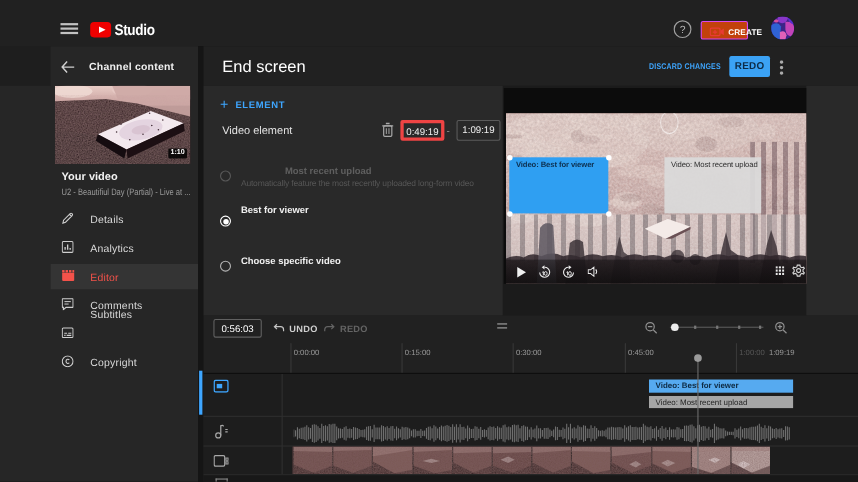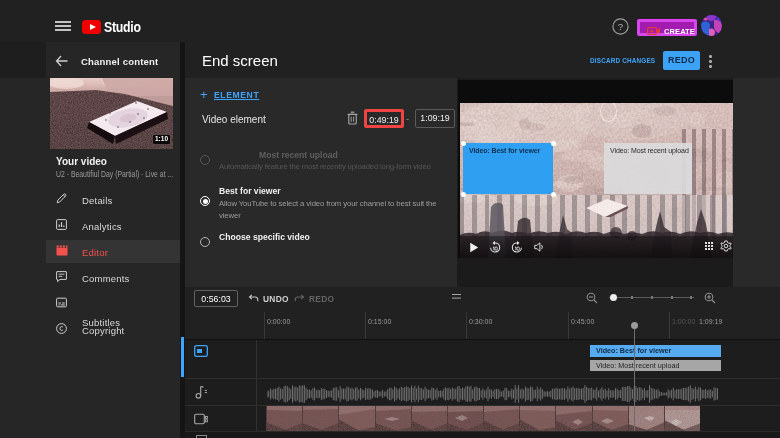--- a/index.html
+++ b/index.html
@@ -20,21 +20,21 @@
     <div class="abs" style="left:82px;top:20px;width:19px;height:14px;background:#f00000;border-radius:3.5px;"></div>
     <div class="abs" style="left:89.5px;top:23.5px;width:0;height:0;border-left:6px solid #fff;border-top:3.5px solid transparent;border-bottom:3.5px solid transparent;"></div>
     <div class="abs" style="left:104px;top:19px;font-size:14px;font-weight:bold;color:#fff;letter-spacing:-0.3px;transform:scaleX(0.88);transform-origin:left center;">Studio</div>
 
 
     <svg class="abs" style="left:612px;top:18px;" width="17" height="17" viewBox="0 0 17 17">
         <circle cx="8.5" cy="8.5" r="7.6" fill="none" stroke="#a0a0a0" stroke-width="1.1"></circle>
         <text x="8.5" y="12" text-anchor="middle" font-size="9.5" fill="#b5b5b5" font-family="Liberation Sans">?</text>
       </svg>
 
-    <div class="abs" style="left:637px;top:19px;width:60px;height:17px;border:3px solid #d946ef;background:#a21caf;border-radius:2px;">
+    <div class="abs" style="left:637px;top:19px;width:43px;height:17px;border:1px solid #d946ef;background:#c2410c;border-radius:2px;">
       <svg class="abs" style="left:7px;top:3.5px;" width="14" height="10" viewBox="0 0 14 10">
         <rect x="0.6" y="1.6" width="9" height="6.8" rx="1.4" fill="none" stroke="#e83b35" stroke-width="1.2"></rect>
         <path d="M10 4 L13 2 L13 8 L10 6 Z" fill="#e83b35"></path>
         <line x1="5" y1="3.2" x2="5" y2="7.2" stroke="#e83b35" stroke-width="1.1"></line>
         <line x1="3" y1="5.2" x2="7" y2="5.2" stroke="#e83b35" stroke-width="1.1"></line>
       </svg>
       <div class="abs" style="left:24px;top:5px;font-size:7.5px;font-weight:bold;color:#fff;letter-spacing:0.1px;">CREATE</div>
     </div>
 
     <div class="abs" style="left:701px;top:15px;width:21px;height:21px;border-radius:50%;overflow:hidden;background:#342078;">
@@ -136,59 +136,58 @@
 
       <svg class="abs" style="left:56px;top:281px;" width="11" height="11" viewBox="0 0 11 11">
           <circle cx="5.5" cy="5.5" r="4.9" fill="none" stroke="#cfcfcf" stroke-width="1"></circle>
           <path d="M7 4.2 Q6.4 3.4 5.4 3.6 Q4 3.9 4 5.5 Q4 7.1 5.4 7.4 Q6.4 7.6 7 6.8" fill="none" stroke="#cfcfcf" stroke-width="1"></path>
         </svg>
     </div>
     <div class="abs" style="left:82px;top:153px;font-size:9.5px;color:#dadada;letter-spacing:0.2px;">Details</div>
     <div class="abs" style="left:82px;top:179px;font-size:9.5px;color:#dadada;letter-spacing:0.2px;">Analytics</div>
     <div class="abs" style="left:82px;top:205px;font-size:9.5px;color:#f4524a;letter-spacing:0.2px;">Editor</div>
     <div class="abs" style="left:82px;top:231px;font-size:9.5px;color:#dadada;letter-spacing:0.2px;text-align:center;">Comments</div>
-    <div class="abs" style="left:82px;top:275px;font-size:9.5px;color:#dadada;letter-spacing:0.2px;">Subtitles</div>
+    <div class="abs" style="left:82px;top:239px;font-size:9.5px;color:#dadada;letter-spacing:0.2px;">Subtitles</div>
     <div class="abs" style="left:82px;top:283px;font-size:9.5px;color:#dadada;letter-spacing:0.2px;">Copyright</div>
   </div>
 
   <div class="abs" style="left:180px;top:42px;width:5px;height:396px;background:#151515;"></div>
   <div class="abs" style="left:181px;top:337px;width:3px;height:40px;background:#3ea6ff;"></div>
 
   <div class="abs" style="left:185px;top:42px;width:595px;height:36px;background:#212121;">
     <div class="abs" style="left:17px;top:10px;font-size:15px;font-weight:500;color:#fff;">End screen</div>
     <div class="abs" style="left:405px;top:13.5px;font-size:7.6px;font-weight:bold;color:#3ea6ff;letter-spacing:0.2px;transform:scaleX(0.84);transform-origin:left center;">DISCARD CHANGES</div>
     <div class="abs" style="left:478px;top:9px;width:37px;height:19px;background:#3ba2f5;border-radius:2px;color:#0d2b47;font-size:9px;font-weight:bold;text-align:center;line-height:19px;letter-spacing:0.3px;">REDO</div>
     <div class="abs" style="left:524px;top:13px;width:2.6px;height:2.6px;border-radius:50%;background:#ababab;box-shadow:0 5px 0 #ababab, 0 10px 0 #ababab;"></div>
   </div>
 
   <div class="abs" style="left:185px;top:78px;width:595px;height:209px;background:#292929;">
 
     <div class="abs" style="left:15px;top:9px;font-size:13px;color:#3ea6ff;font-weight:400;">+</div>
-    <div class="abs" style="left:29px;top:12px;font-size:8.6px;font-weight:bold;color:#3ea6ff;letter-spacing:0.6px;text-decoration:underline;">ELEMENT</div>
+    <div class="abs" style="left:29px;top:12px;font-size:8.6px;font-weight:bold;color:#3ea6ff;letter-spacing:0.6px;">ELEMENT</div>
 
     <div class="abs" style="left:17px;top:36px;font-size:10px;color:#e4e4e4;">Video element</div>
     <svg class="abs" style="left:162px;top:33px;" width="11" height="14" viewBox="0 0 11 14">
       <rect x="1.8" y="3.4" width="7.4" height="9.6" rx="1" fill="none" stroke="#a8a8a8" stroke-width="1.1"></rect>
       <line x1="0.5" y1="3.4" x2="10.5" y2="3.4" stroke="#a8a8a8" stroke-width="1.1"></line>
       <line x1="3.8" y1="1.2" x2="7.2" y2="1.2" stroke="#a8a8a8" stroke-width="1.3"></line>
       <line x1="4.2" y1="5.6" x2="4.2" y2="10.8" stroke="#a8a8a8" stroke-width="0.9"></line>
       <line x1="6.6" y1="5.6" x2="6.6" y2="10.8" stroke="#a8a8a8" stroke-width="0.9"></line>
     </svg>
     <div class="abs" style="left:179px;top:31px;width:40px;height:19px;border:3px solid #ef4444;border-radius:2px;color:#f0f0f0;font-size:8.8px;text-align:center;line-height:17px;">0:49:19</div>
     <div class="abs" style="left:221px;top:36px;font-size:9px;color:#9a9a9a;">-</div>
     <div class="abs" style="left:230px;top:31px;width:40px;height:19px;border:1px solid #5b5b5b;border-radius:2px;color:#f0f0f0;font-size:8.8px;text-align:center;line-height:17px;">1:09:19</div>
 
     <div class="abs" style="left:15px;top:77px;width:10px;height:10px;border:1.4px solid #585858;border-radius:50%;"></div>
     <div class="abs" style="left:34px;top:72px;font-size:8.6px;font-weight:bold;color:#5f5f5f;margin-left:40px;">Most recent upload</div>
     <div class="abs" style="left:34px;top:84px;font-size:7.7px;letter-spacing:-0.15px;color:#565656;white-space:nowrap;">Automatically feature the most recently uploaded long-form video</div>
 
     <div class="abs" style="left:15px;top:118px;width:10px;height:10px;border:1.6px solid #fff;border-radius:50%;"></div>
     <div class="abs" style="left:18.2px;top:121.2px;width:5px;height:5px;background:#fff;border-radius:50%;"></div>
     <div class="abs" style="left:34px;top:108px;font-size:8.6px;font-weight:bold;color:#f0f0f0;">Best for viewer</div>
-    <div class="abs" style="left:34px;top:120px;font-size:7.7px;letter-spacing:-0.1px;color:#9d9d9d;line-height:11.5px;white-space:nowrap;">Allow YouTube to select a video from your channel to best suit the<br>viewer</div>
 
     <div class="abs" style="left:15px;top:159px;width:10px;height:10px;border:1.4px solid #b5b5b5;border-radius:50%;"></div>
     <div class="abs" style="left:34px;top:154px;font-size:8.6px;font-weight:bold;color:#f0f0f0;">Choose specific video</div>
   </div>
 
   <div class="abs" style="left:457px;top:78px;width:276px;height:209px;background:#1b1b1b;">
     <div class="abs" style="left:1px;top:2px;width:275px;height:178px;background:#0c0c0c;"></div>
     <div id="videoimg" class="abs" style="left:3px;top:25px;width:273px;height:155px;background:#caa49e;overflow:hidden;"><svg width="273" height="155" viewBox="0 0 273 155">
           <defs>
             <filter id="vn" x="0" y="0" width="100%" height="100%">

